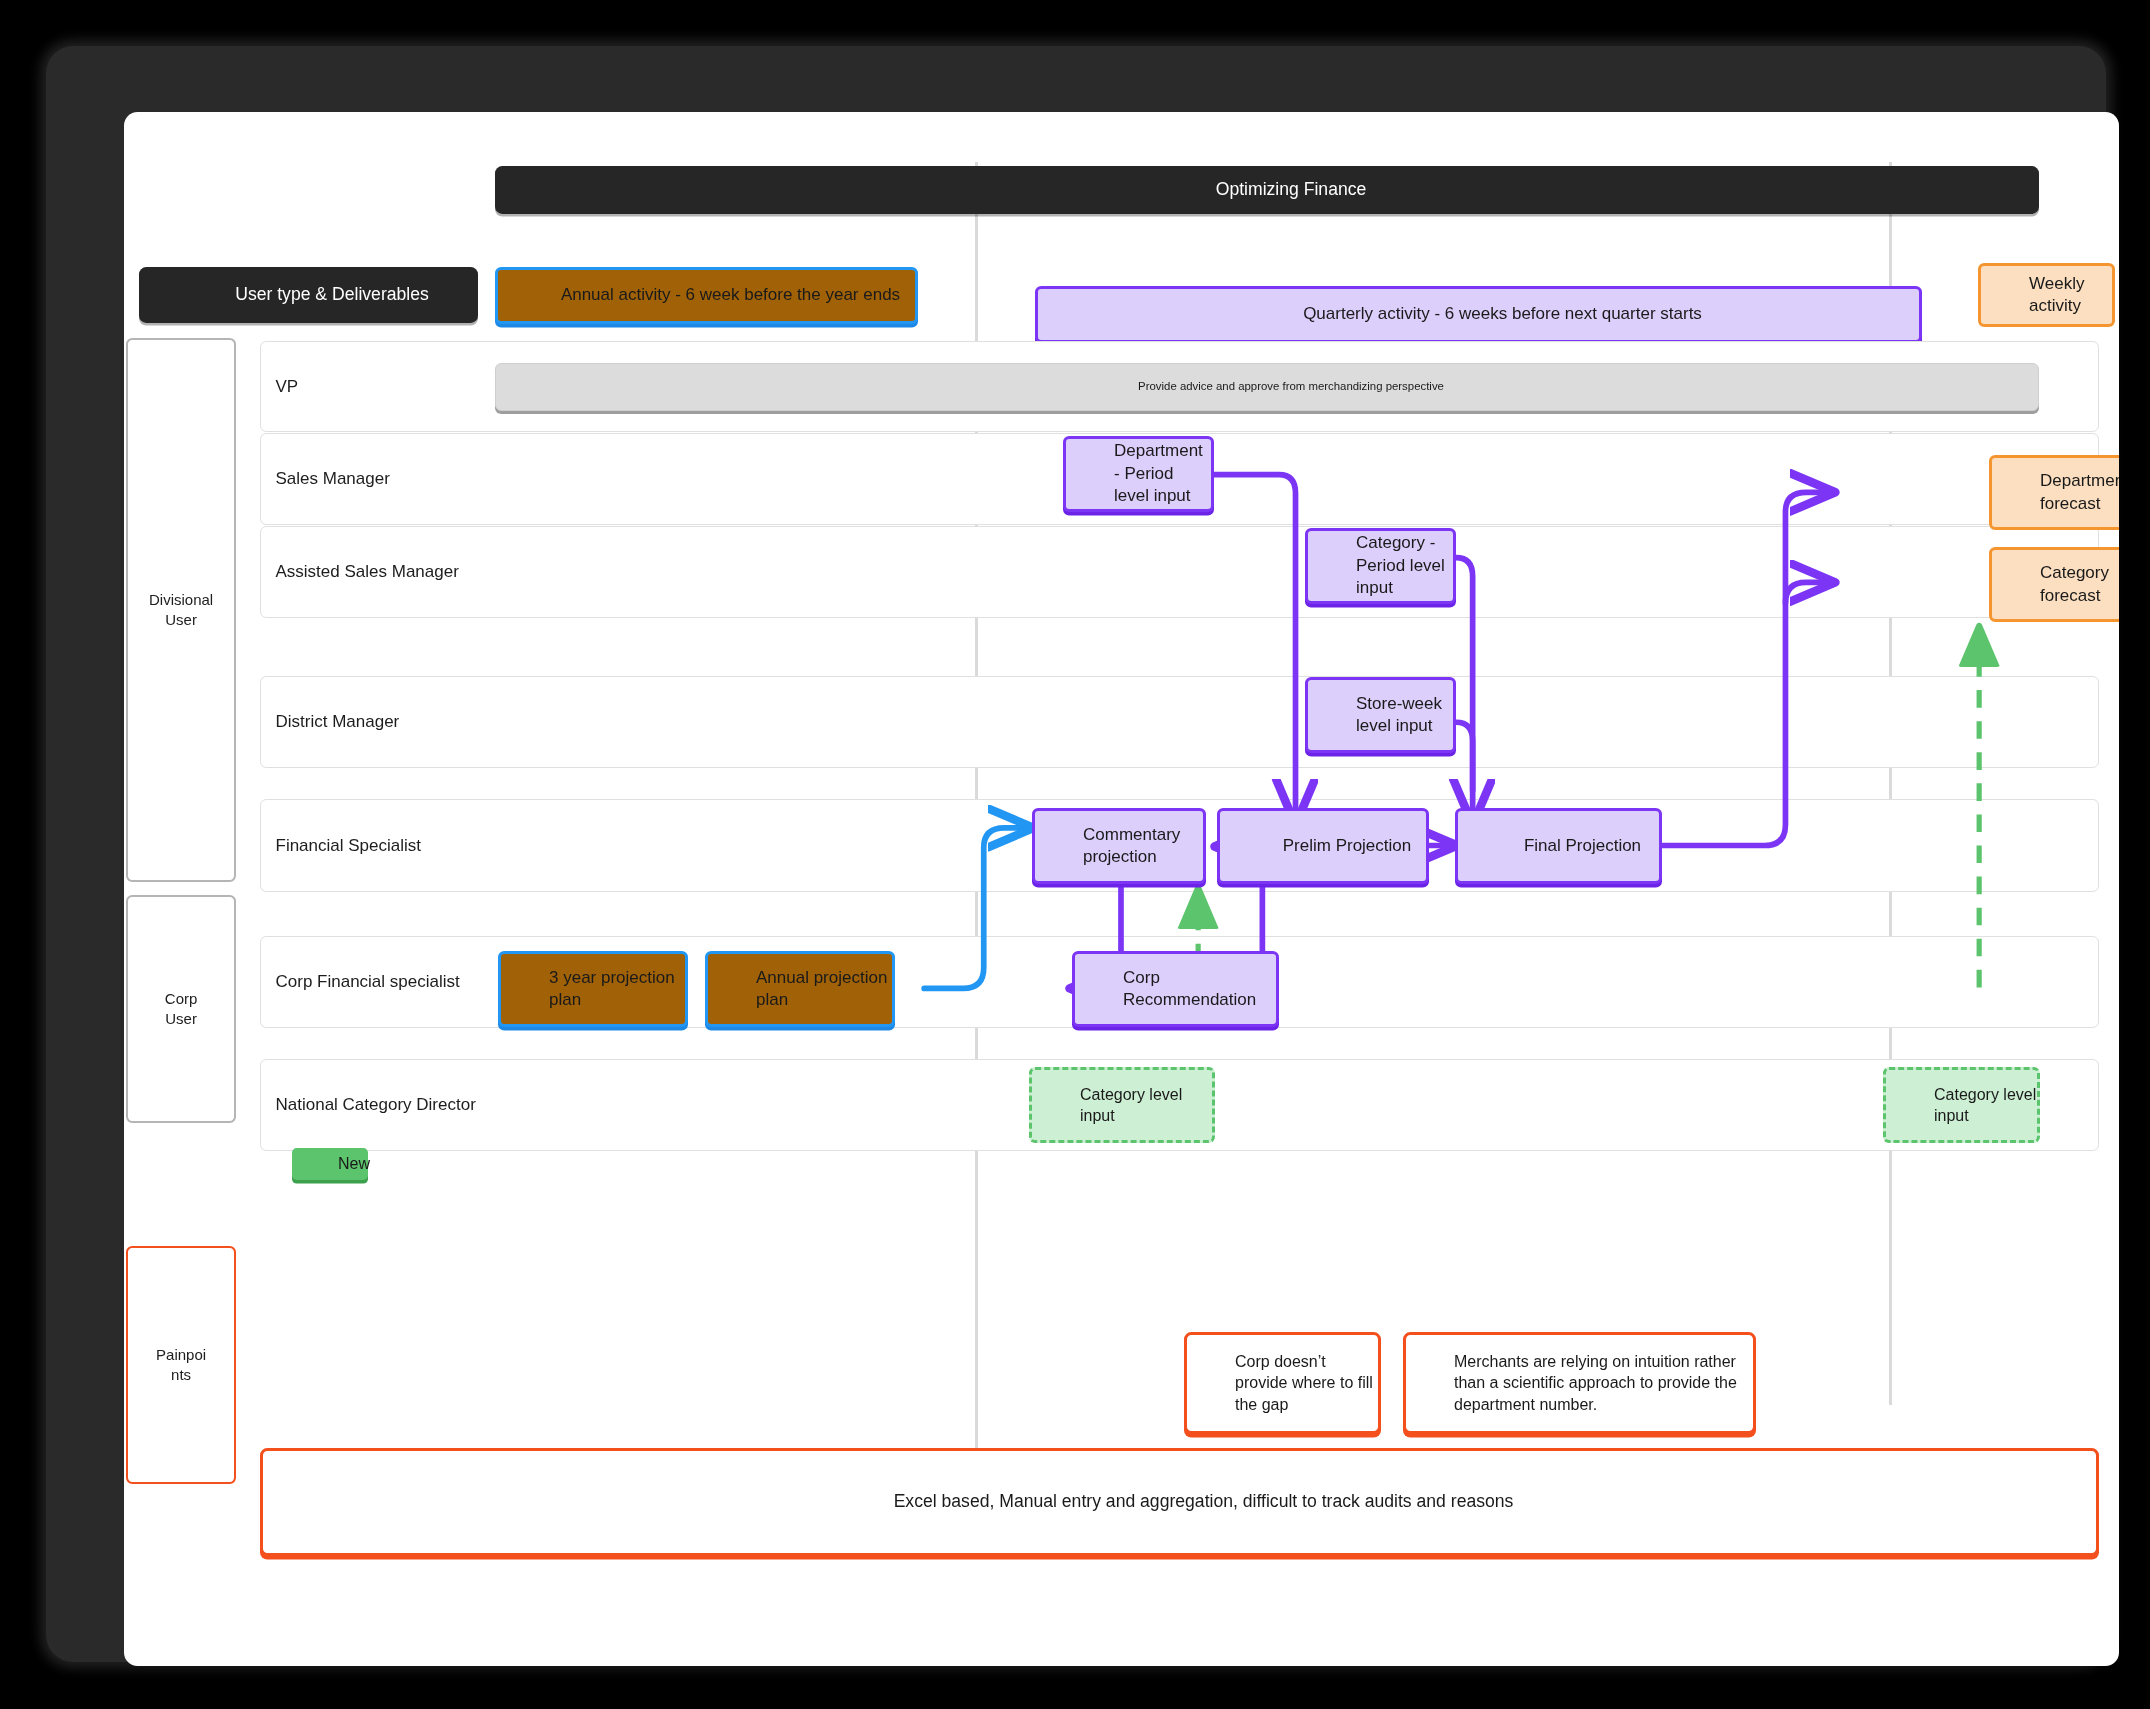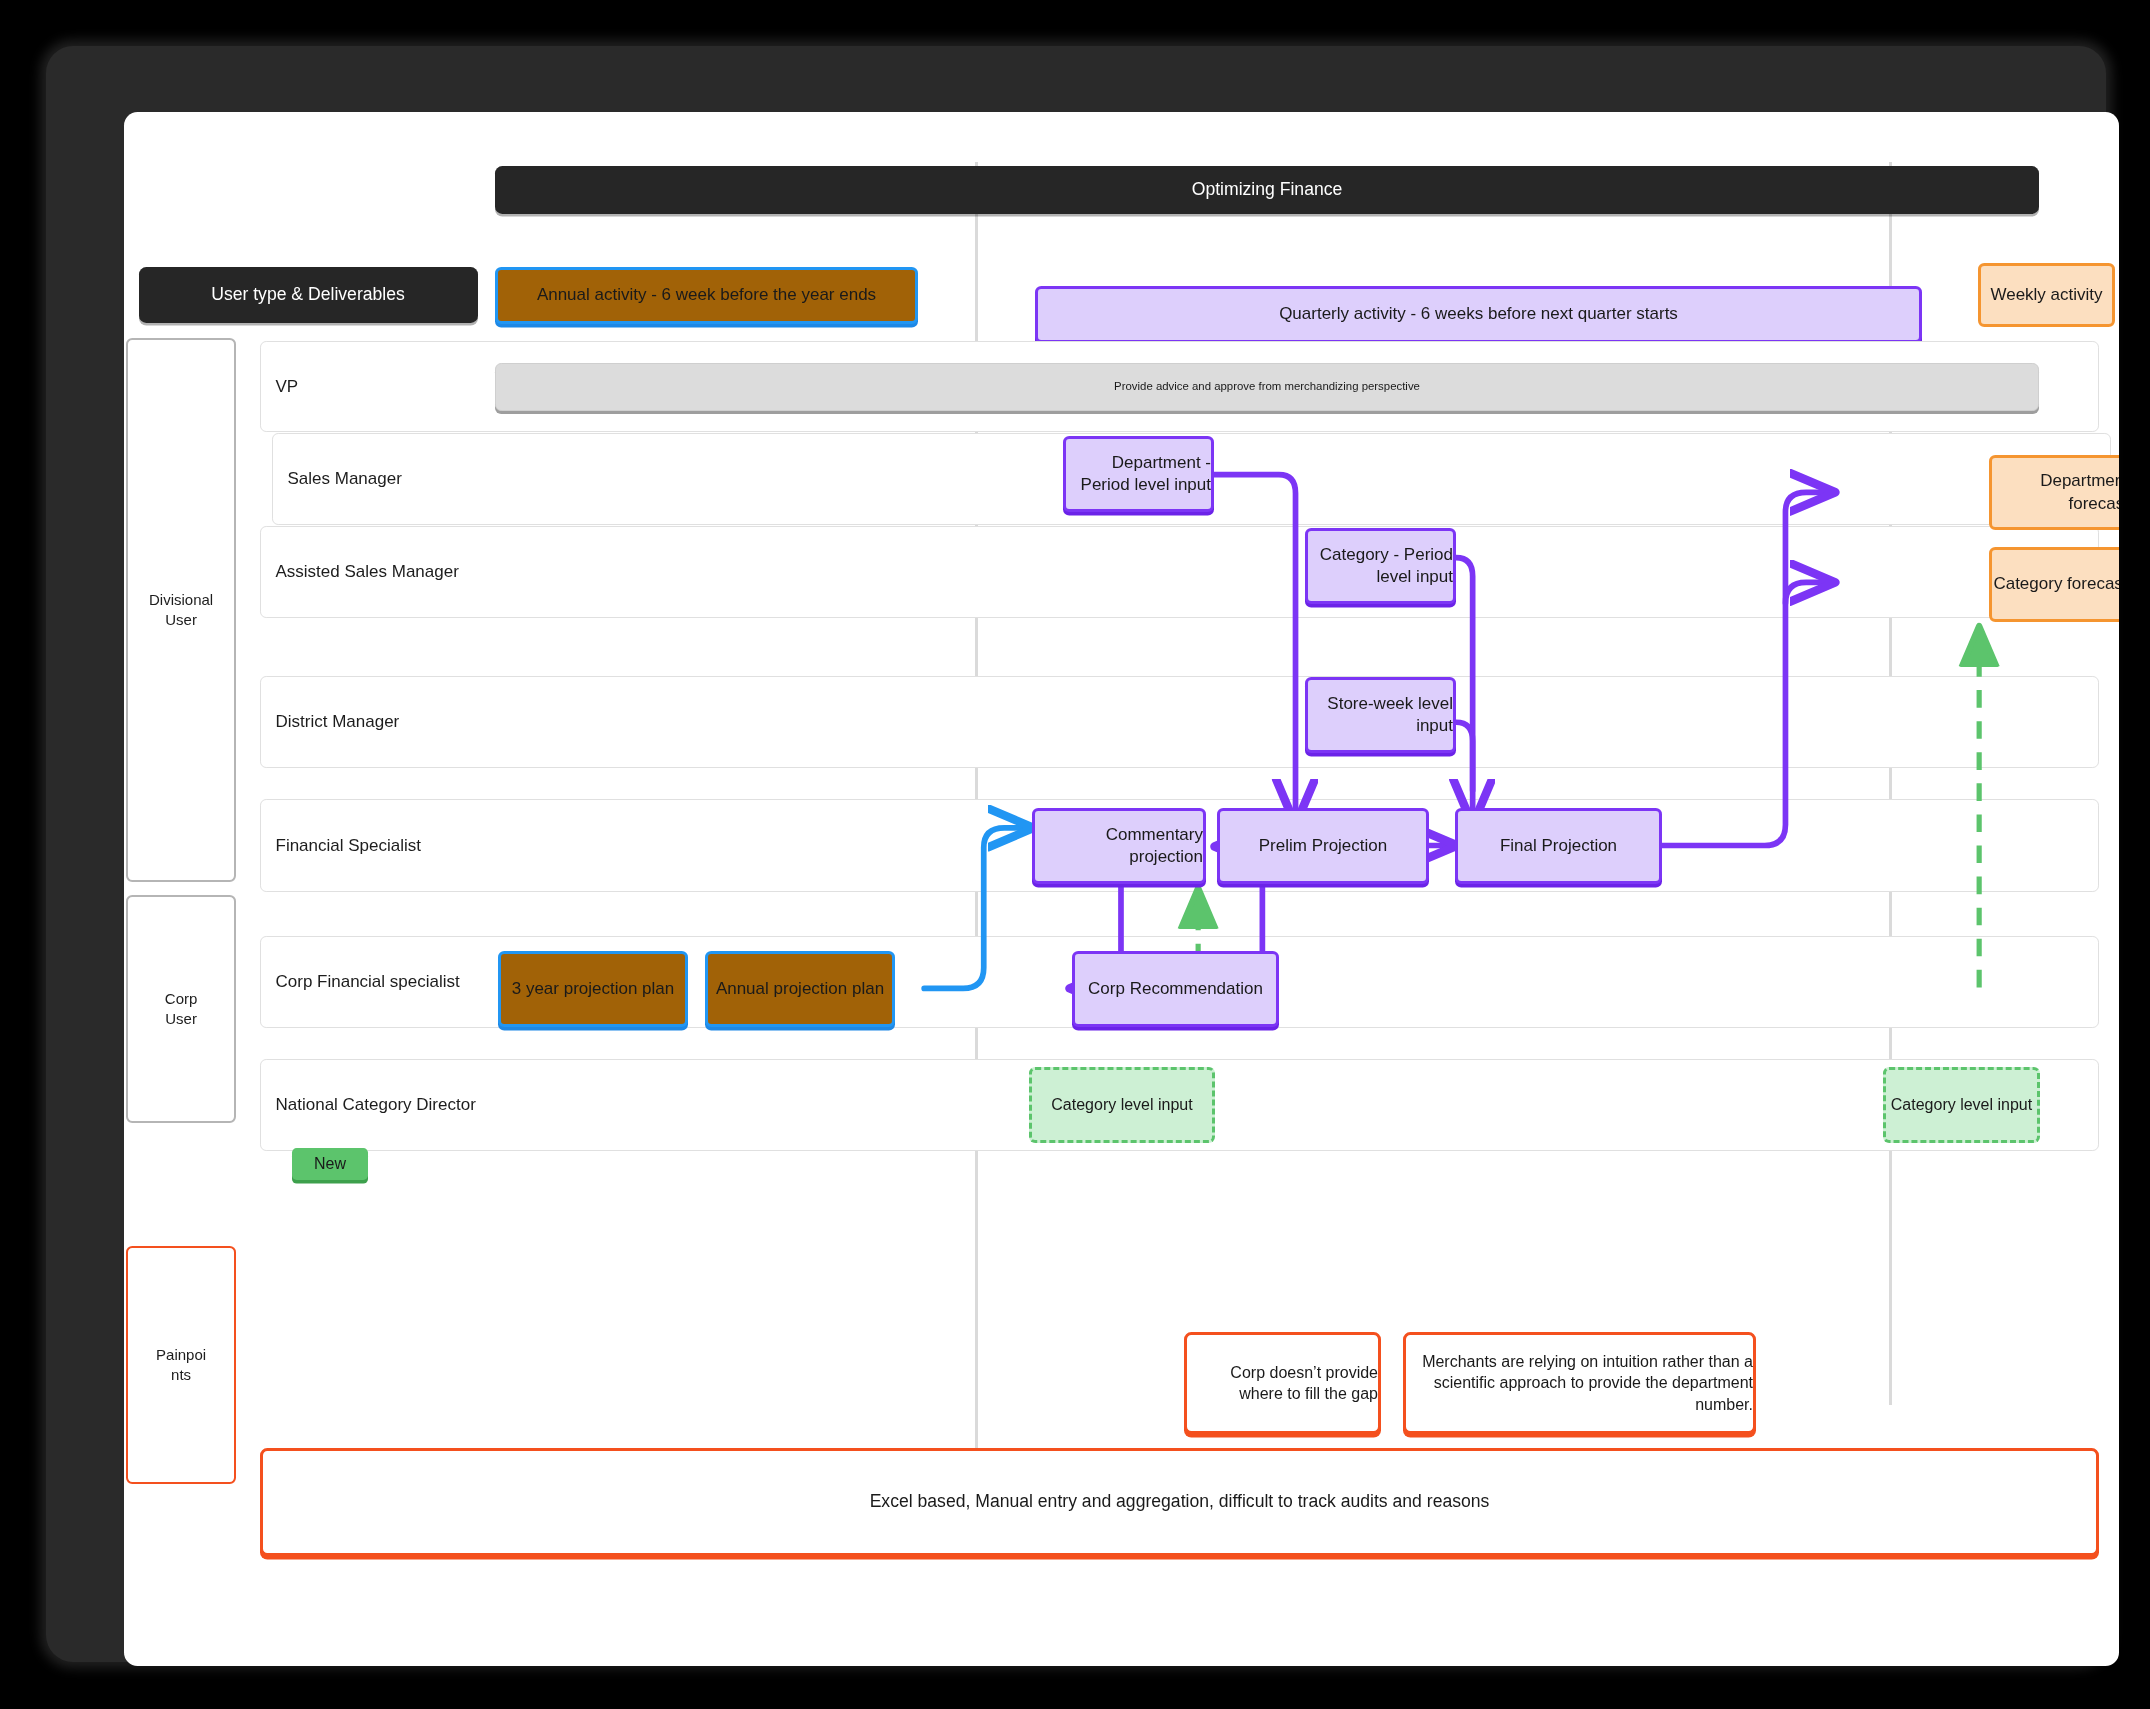--- a/index.html
+++ b/index.html
@@ -30,24 +30,25 @@
     background: #ffffff;
     border-radius: 13.5px;
     overflow: hidden;
   }
 
   
   .abs { position: absolute; box-sizing: border-box; }
 
   .node {
     display: flex; align-items: center; justify-content: center;
-    text-align: right;
+    text-align: left;
     border-radius: 6.2px;
     line-height: 1.32;
     color: #1a1a1a;
+    padding-left: 48px;
   }
 
   
   .dark-bar {
     background: #262626;
     color: #ffffff;
     border-radius: 7.3px;
     box-shadow: 0 2.6px 0 0 rgba(0,0,0,0.30);
     font-size: 17.6px;
   }
@@ -174,21 +175,21 @@
       </div>
       <div class="abs group-box red-group" style="left:2.1px; top:1134px; width:110px; height:238px;">
         <span>
           <span>Painpoi</span><br><span>nts</span>
         </span>
       </div>
 
       <div class="abs lane" style="left:136px; top:229px; width:1839px; height:91px;">
         <span class="lane-label">VP</span>
       </div>
-      <div class="abs lane" style="left:148px; top:321px; width:1839px; height:92px;">
+      <div class="abs lane" style="left:136px; top:321px; width:1839px; height:92px;">
         <span class="lane-label">Sales Manager</span>
       </div>
       <div class="abs lane" style="left:136px; top:414px; width:1839px; height:92px;">
         <span class="lane-label">Assisted Sales Manager</span>
       </div>
       <div class="abs lane" style="left:136px; top:564px; width:1839px; height:92px;">
         <span class="lane-label">District Manager</span>
       </div>
       <div class="abs lane" style="left:136px; top:687px; width:1839px; height:93px;">
         <span class="lane-label">Financial Specialist</span>

